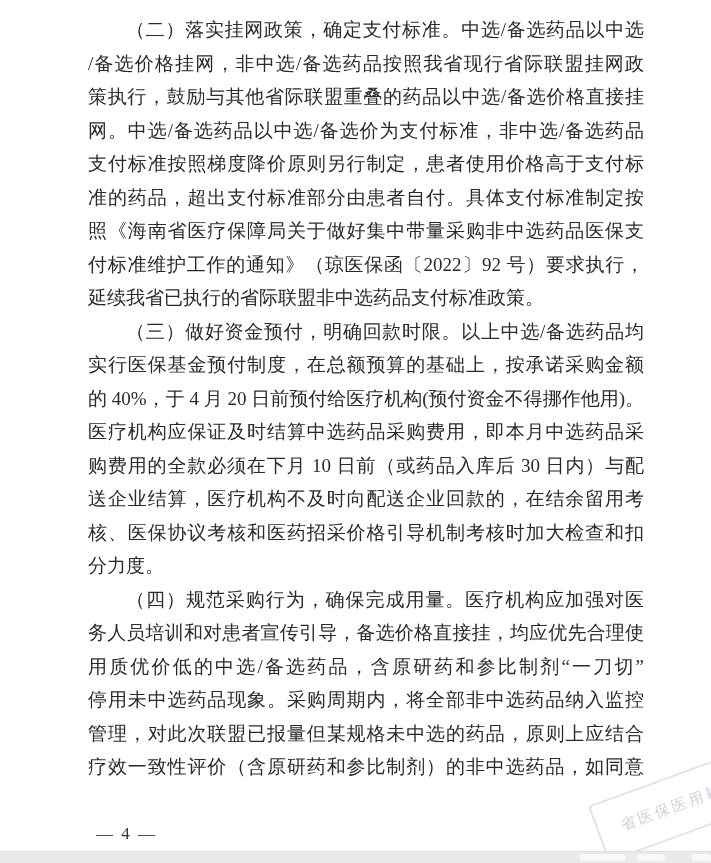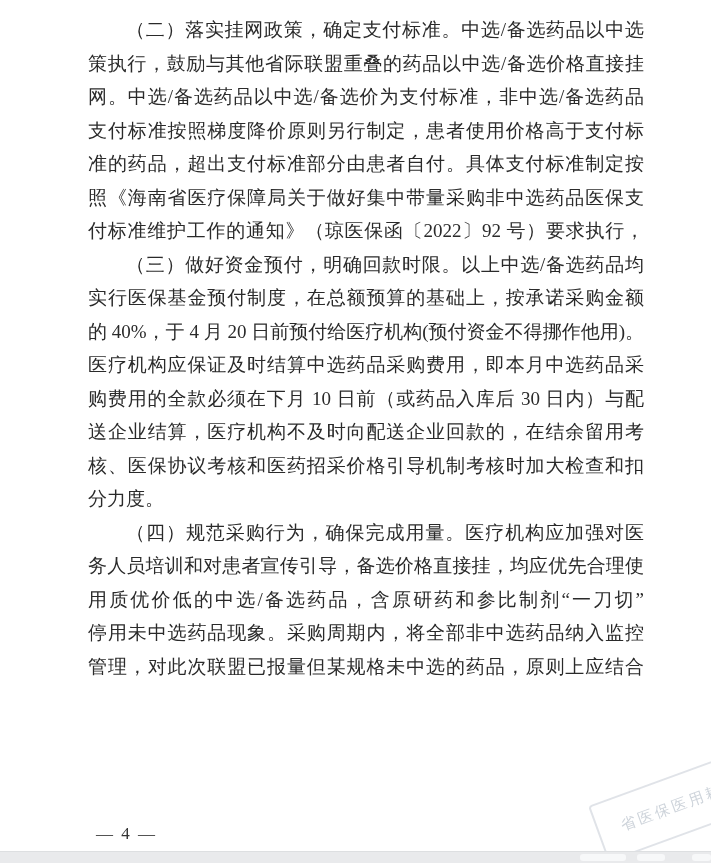--- a/index.html
+++ b/index.html
@@ -72,39 +72,42 @@
   .pill.p2 { left: 637px; width: 28px; }
   .pill.p3 { left: 692px; width: 19px; }
 </style>
 </head>
 <body>
 
 <div class="page">
 
   <div class="doc" id="doc-body">
       <div class="line first">（二）落实挂网政策，确定支付标准。中选/备选药品以中选</div>
+      <div class="line">/备选价格挂网，非中选/备选药品按照我省现行省际联盟挂网政</div>
       <div class="line">策执行，鼓励与其他省际联盟重叠的药品以中选/备选价格直接挂</div>
       <div class="line">网。中选/备选药品以中选/备选价为支付标准，非中选/备选药品</div>
       <div class="line">支付标准按照梯度降价原则另行制定，患者使用价格高于支付标</div>
       <div class="line">准的药品，超出支付标准部分由患者自付。具体支付标准制定按</div>
       <div class="line">照《海南省医疗保障局关于做好集中带量采购非中选药品医保支</div>
       <div class="line">付标准维护工作的通知》（琼医保函〔2022〕92 号）要求执行，</div>
+      <div class="line flush">延续我省已执行的省际联盟非中选药品支付标准政策。</div>
       <div class="line first">（三）做好资金预付，明确回款时限。以上中选/备选药品均</div>
       <div class="line">实行医保基金预付制度，在总额预算的基础上，按承诺采购金额</div>
       <div class="line">的 40%，于 4 月 20 日前预付给医疗机构(预付资金不得挪作他用)。</div>
       <div class="line">医疗机构应保证及时结算中选药品采购费用，即本月中选药品采</div>
       <div class="line">购费用的全款必须在下月 10 日前（或药品入库后 30 日内）与配</div>
       <div class="line">送企业结算，医疗机构不及时向配送企业回款的，在结余留用考</div>
       <div class="line">核、医保协议考核和医药招采价格引导机制考核时加大检查和扣</div>
       <div class="line flush">分力度。</div>
       <div class="line first">（四）规范采购行为，确保完成用量。医疗机构应加强对医</div>
       <div class="line">务人员培训和对患者宣传引导，备选价格直接挂，均应优先合理使</div>
       <div class="line">用质优价低的中选/备选药品，含原研药和参比制剂“一刀切”</div>
       <div class="line">停用未中选药品现象。采购周期内，将全部非中选药品纳入监控</div>
       <div class="line">管理，对此次联盟已报量但某规格未中选的药品，原则上应结合</div>
+      <div class="line">疗效一致性评价（含原研药和参比制剂）的非中选药品，如同意</div>
     </div>
 
   <div class="page-number">— 4 —</div>
 
   <div class="watermark">
     <span>省医保医用耗材招标网</span>
   </div>
 
   <div class="bottom-bar">
     <div class="pill p1"></div>

